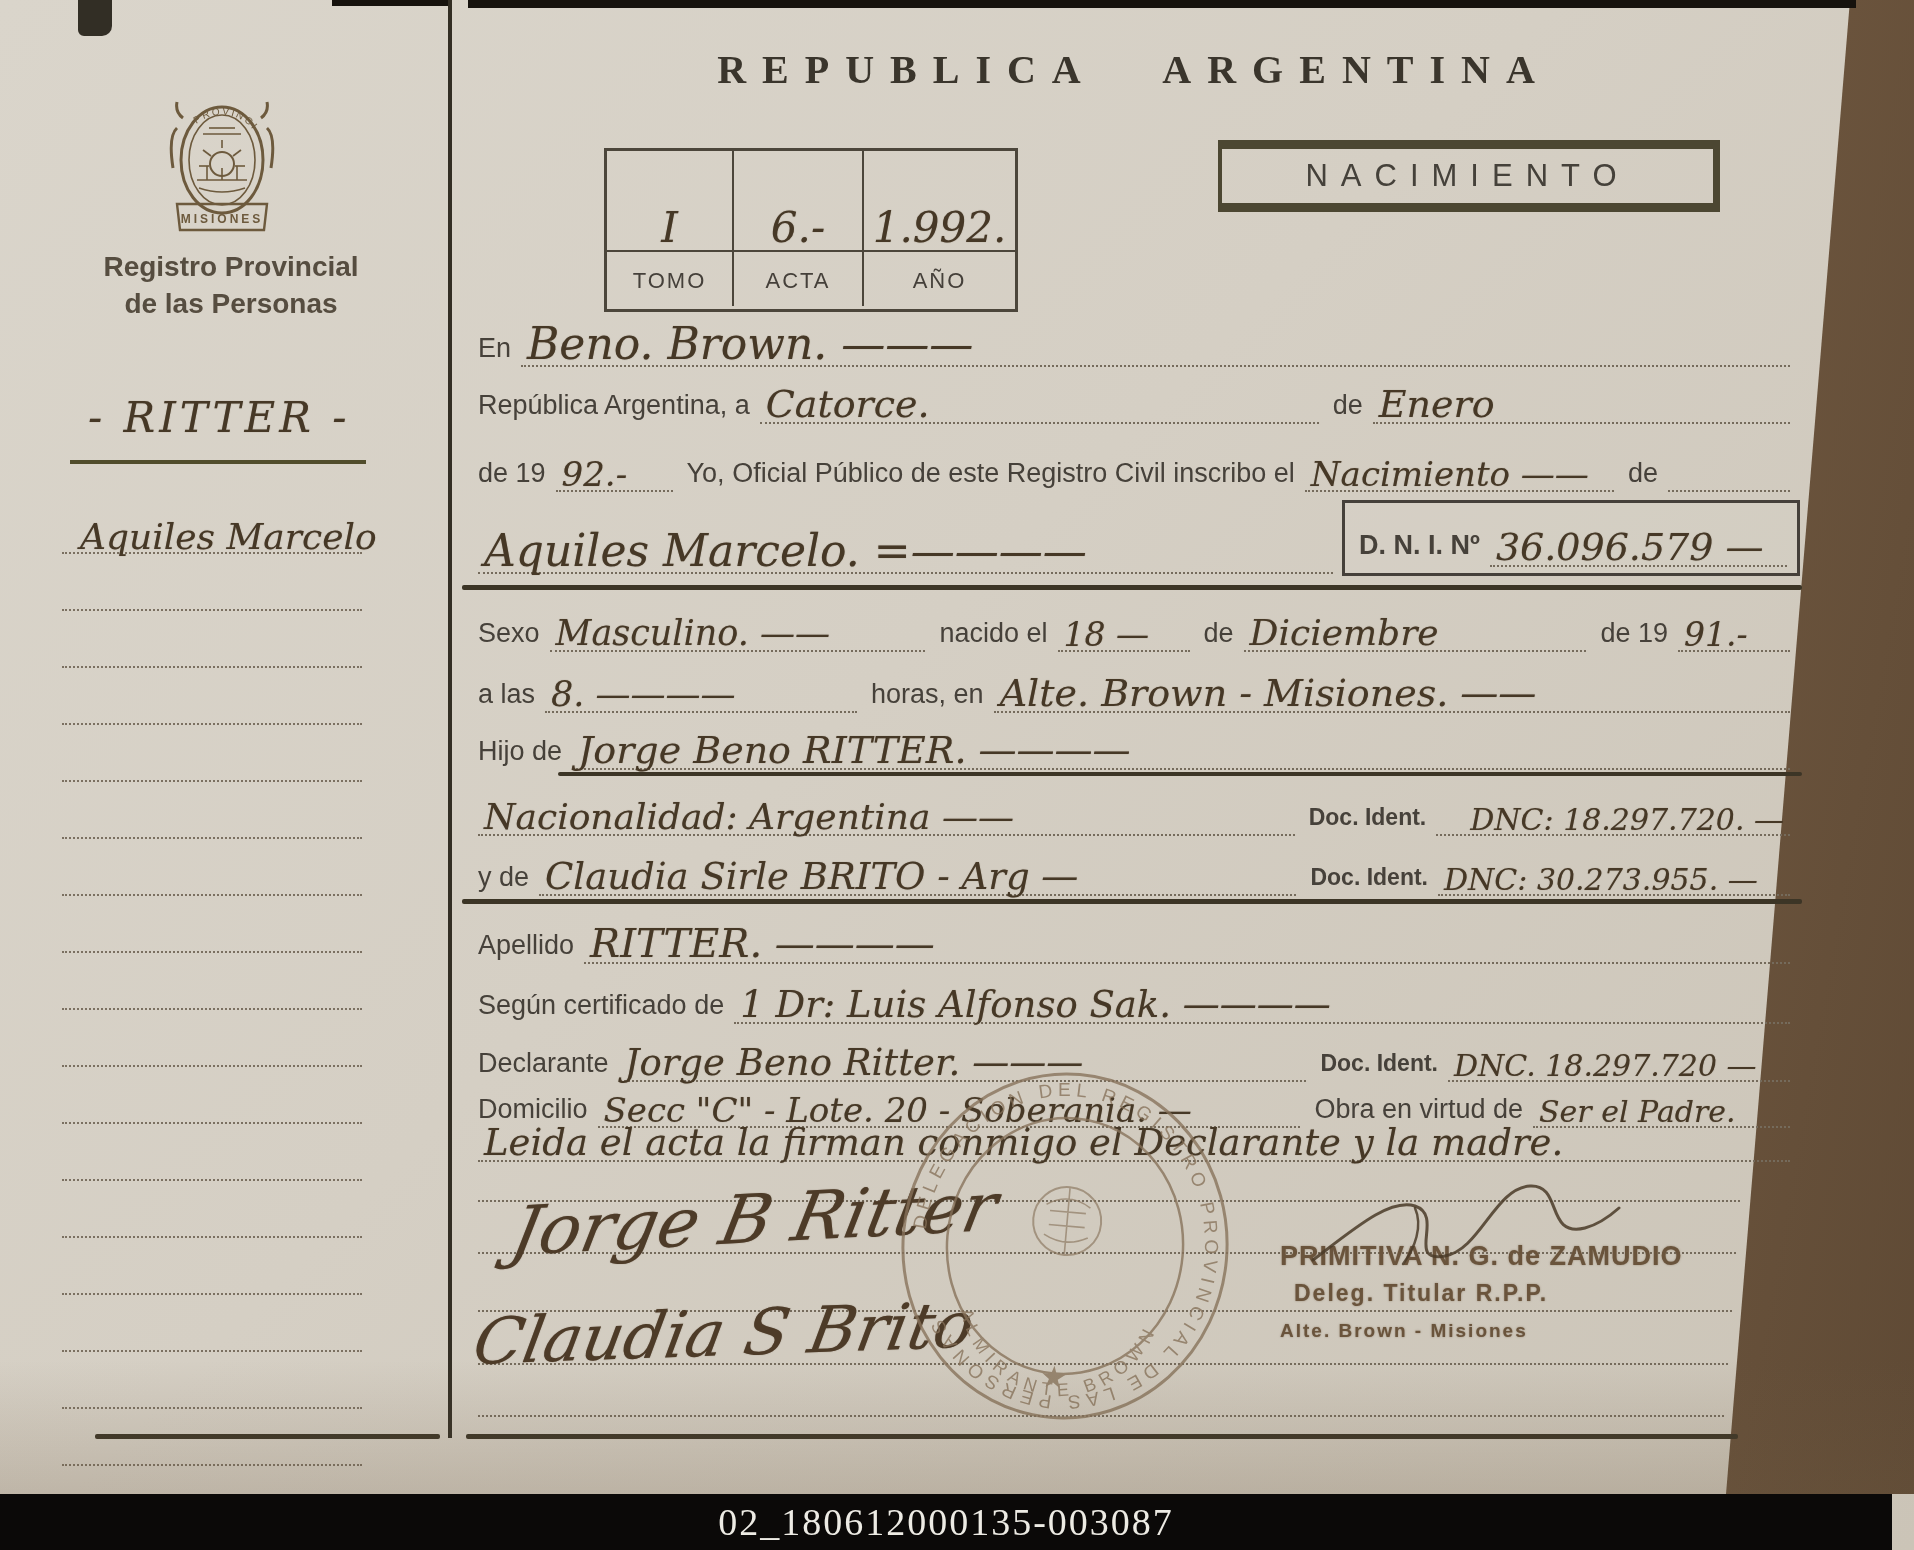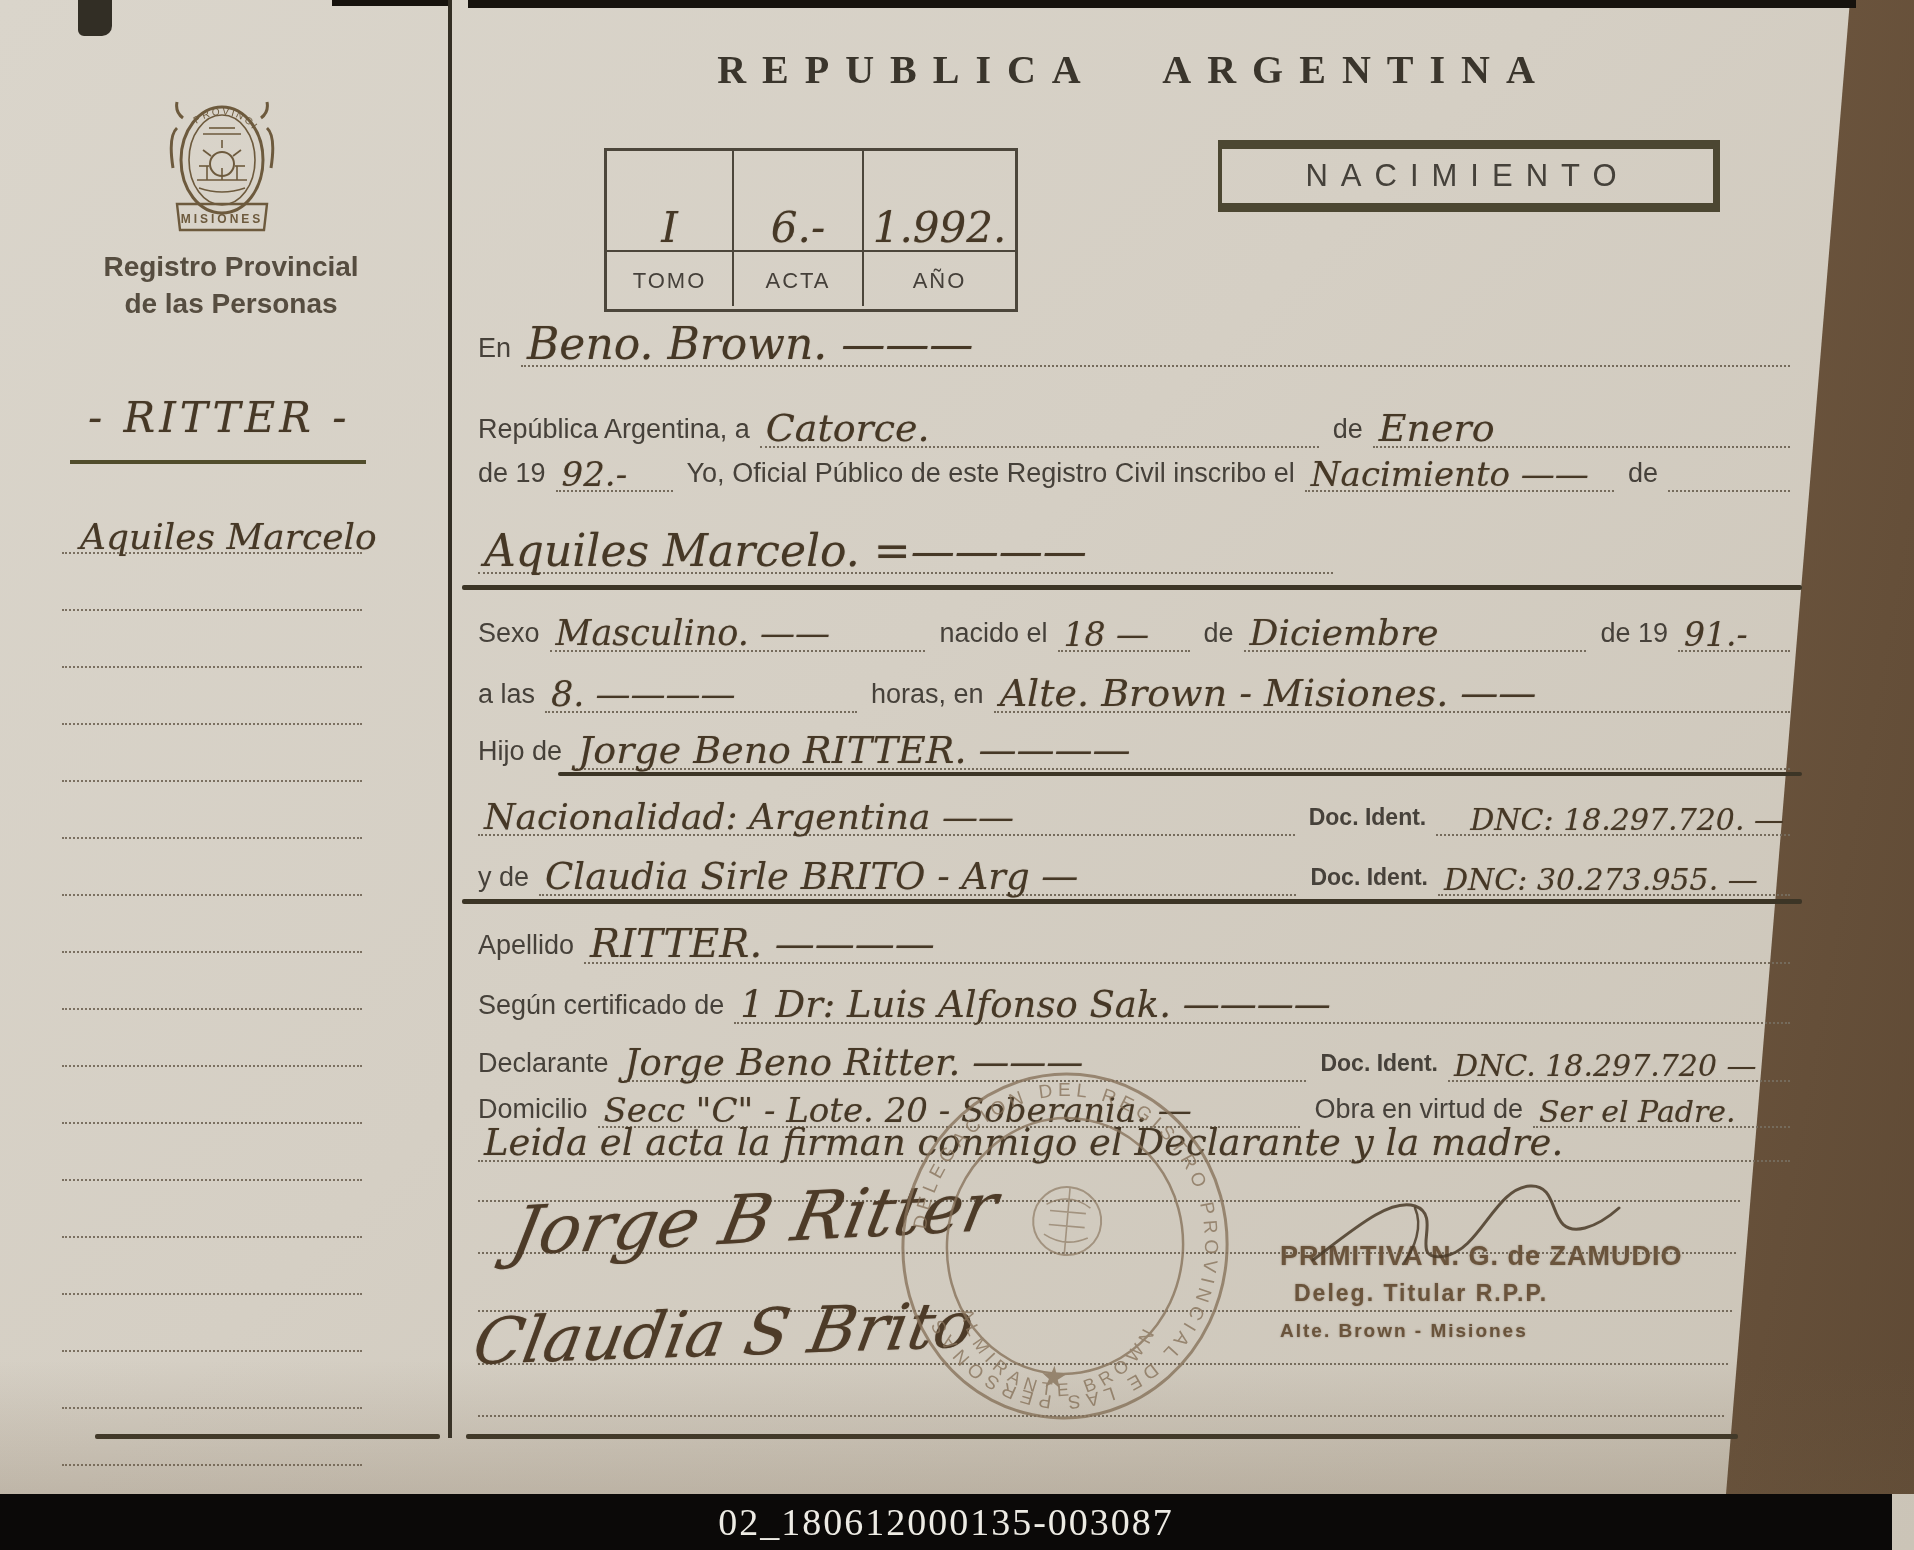--- a/index.html
+++ b/index.html
@@ -161,21 +161,21 @@
     <span>NACIMIENTO</span>
   </div>
 
   <div class="row" style="top:303px;height:64px;">
     <span class="lbl">En</span>
     <span class="seg grow">
         <span class="hw" style="font-size:44px;">Beno. Brown. ———</span>
       </span>
   </div>
 
-  <div class="row" style="top:392px;height:56px;text-align:right;">
+  <div class="row" style="top:368px;height:56px;text-align:right;">
     <span class="lbl">República Argentina, a</span>
     <span class="seg" style="flex:1.35;">
         <span class="hw" style="font-size:38px;">Catorce.</span>
       </span>
     <span class="lbl after">de</span>
     <span class="seg grow">
         <span class="hw" style="font-size:38px;">Enero</span>
       </span>
   </div>
 
@@ -188,20 +188,26 @@
     <span class="seg grow">
         <span class="hw" style="font-size:34px;">Nacimiento ——</span>
       </span>
     <span class="lbl after">de</span>
     <span class="seg" style="flex:0 0 110px;"></span>
   </div>
 
   <div class="row" style="top:496px;height:78px;width:855px;">
     <span class="seg grow">
         <span class="hw" style="font-size:44px;">Aquiles Marcelo. =————</span>
+      </span>
+  </div>
+  <div class="dni-box">
+    <span class="lbl">D. N. I. Nº</span>
+    <span class="seg">
+        <span class="hw" style="font-size:38px;">36.096.579 —</span>
       </span>
   </div>
 
   <div class="hline" style="top:585px;left:462px;width:1340px;height:5px;"></div>
 
   <div class="row" style="top:598px;height:54px;">
     <span class="lbl">Sexo</span>
     <span class="seg" style="flex:1.1;">
         <span class="hw" style="font-size:35px;">Masculino. ——</span>
       </span>

